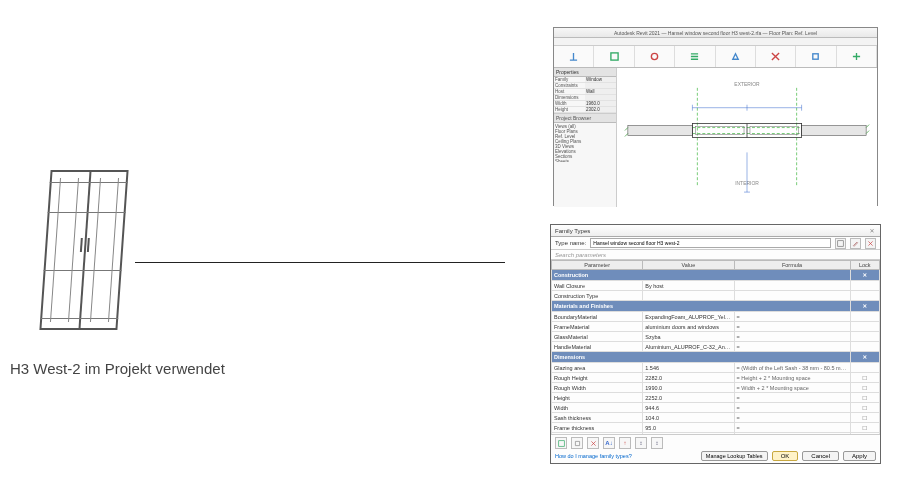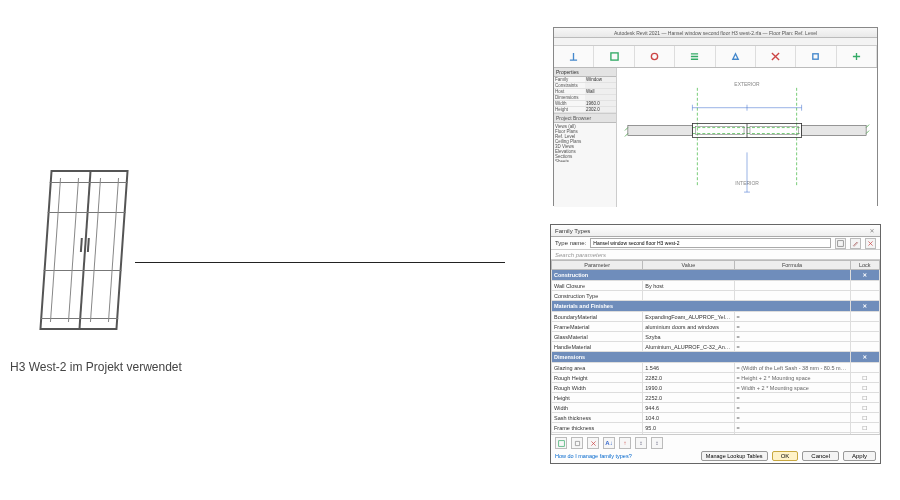--- a/index.html
+++ b/index.html
@@ -5,21 +5,21 @@
   html,body{margin:0;padding:0;width:900px;height:500px;font-family:"Segoe UI",Arial,sans-serif;font-size:6px;background:#fff;color:#333;overflow:hidden}
   .stage{position:relative;width:900px;height:500px}
   
   .door{position:absolute;left:45px;top:170px;width:78px;height:160px;transform:skewX(-4deg)}
   .door .frame{position:absolute;inset:0;border:2px solid #555}
   .door .mid{position:absolute;top:0;bottom:0;left:50%;width:0;border-left:2px solid #555}
   .door .h{position:absolute;left:0;right:0;border-top:1.2px solid #777}
   .door .v-in{position:absolute;top:8px;bottom:8px;width:0;border-left:1.2px solid #888}
   .door .handleL,.door .handleR{position:absolute;top:68px;width:2px;height:14px;background:#555}
   .door .handleL{left:35px}.door .handleR{left:42px}
-  .caption{position:absolute;left:10px;top:360px;font-size:12px;color:#444}
+  .caption{position:absolute;left:10px;top:360px;font-size:15px;color:#444}
   .hr{position:absolute;left:135px;top:262px;width:370px;height:0;border-top:1.3px solid #222}
   
   .app{position:absolute;left:553px;top:27px;width:323px;height:177px;border:1px solid #888;background:#fff}
   .titlebar{height:9px;background:linear-gradient(#f7f7f7,#e9e9e9);border-bottom:1px solid #bbb;display:flex;align-items:center;justify-content:center;color:#555;font-size:5px}
   .qat{height:7px;background:#f3f3f3;border-bottom:1px solid #ccc}
   .ribbon{height:21px;background:#fafafa;border-bottom:1px solid #bbb;display:flex}
   .ribbon .grp{flex:1;border-right:1px solid #ddd;display:flex;align-items:center;justify-content:center}
   .ribbon svg{width:9px;height:9px}
   .appbody{display:flex;height:calc(100% - 38px)}
   .proppanel{width:62px;background:#f7f7f7;border-right:1px solid #ccc;display:flex;flex-direction:column}

